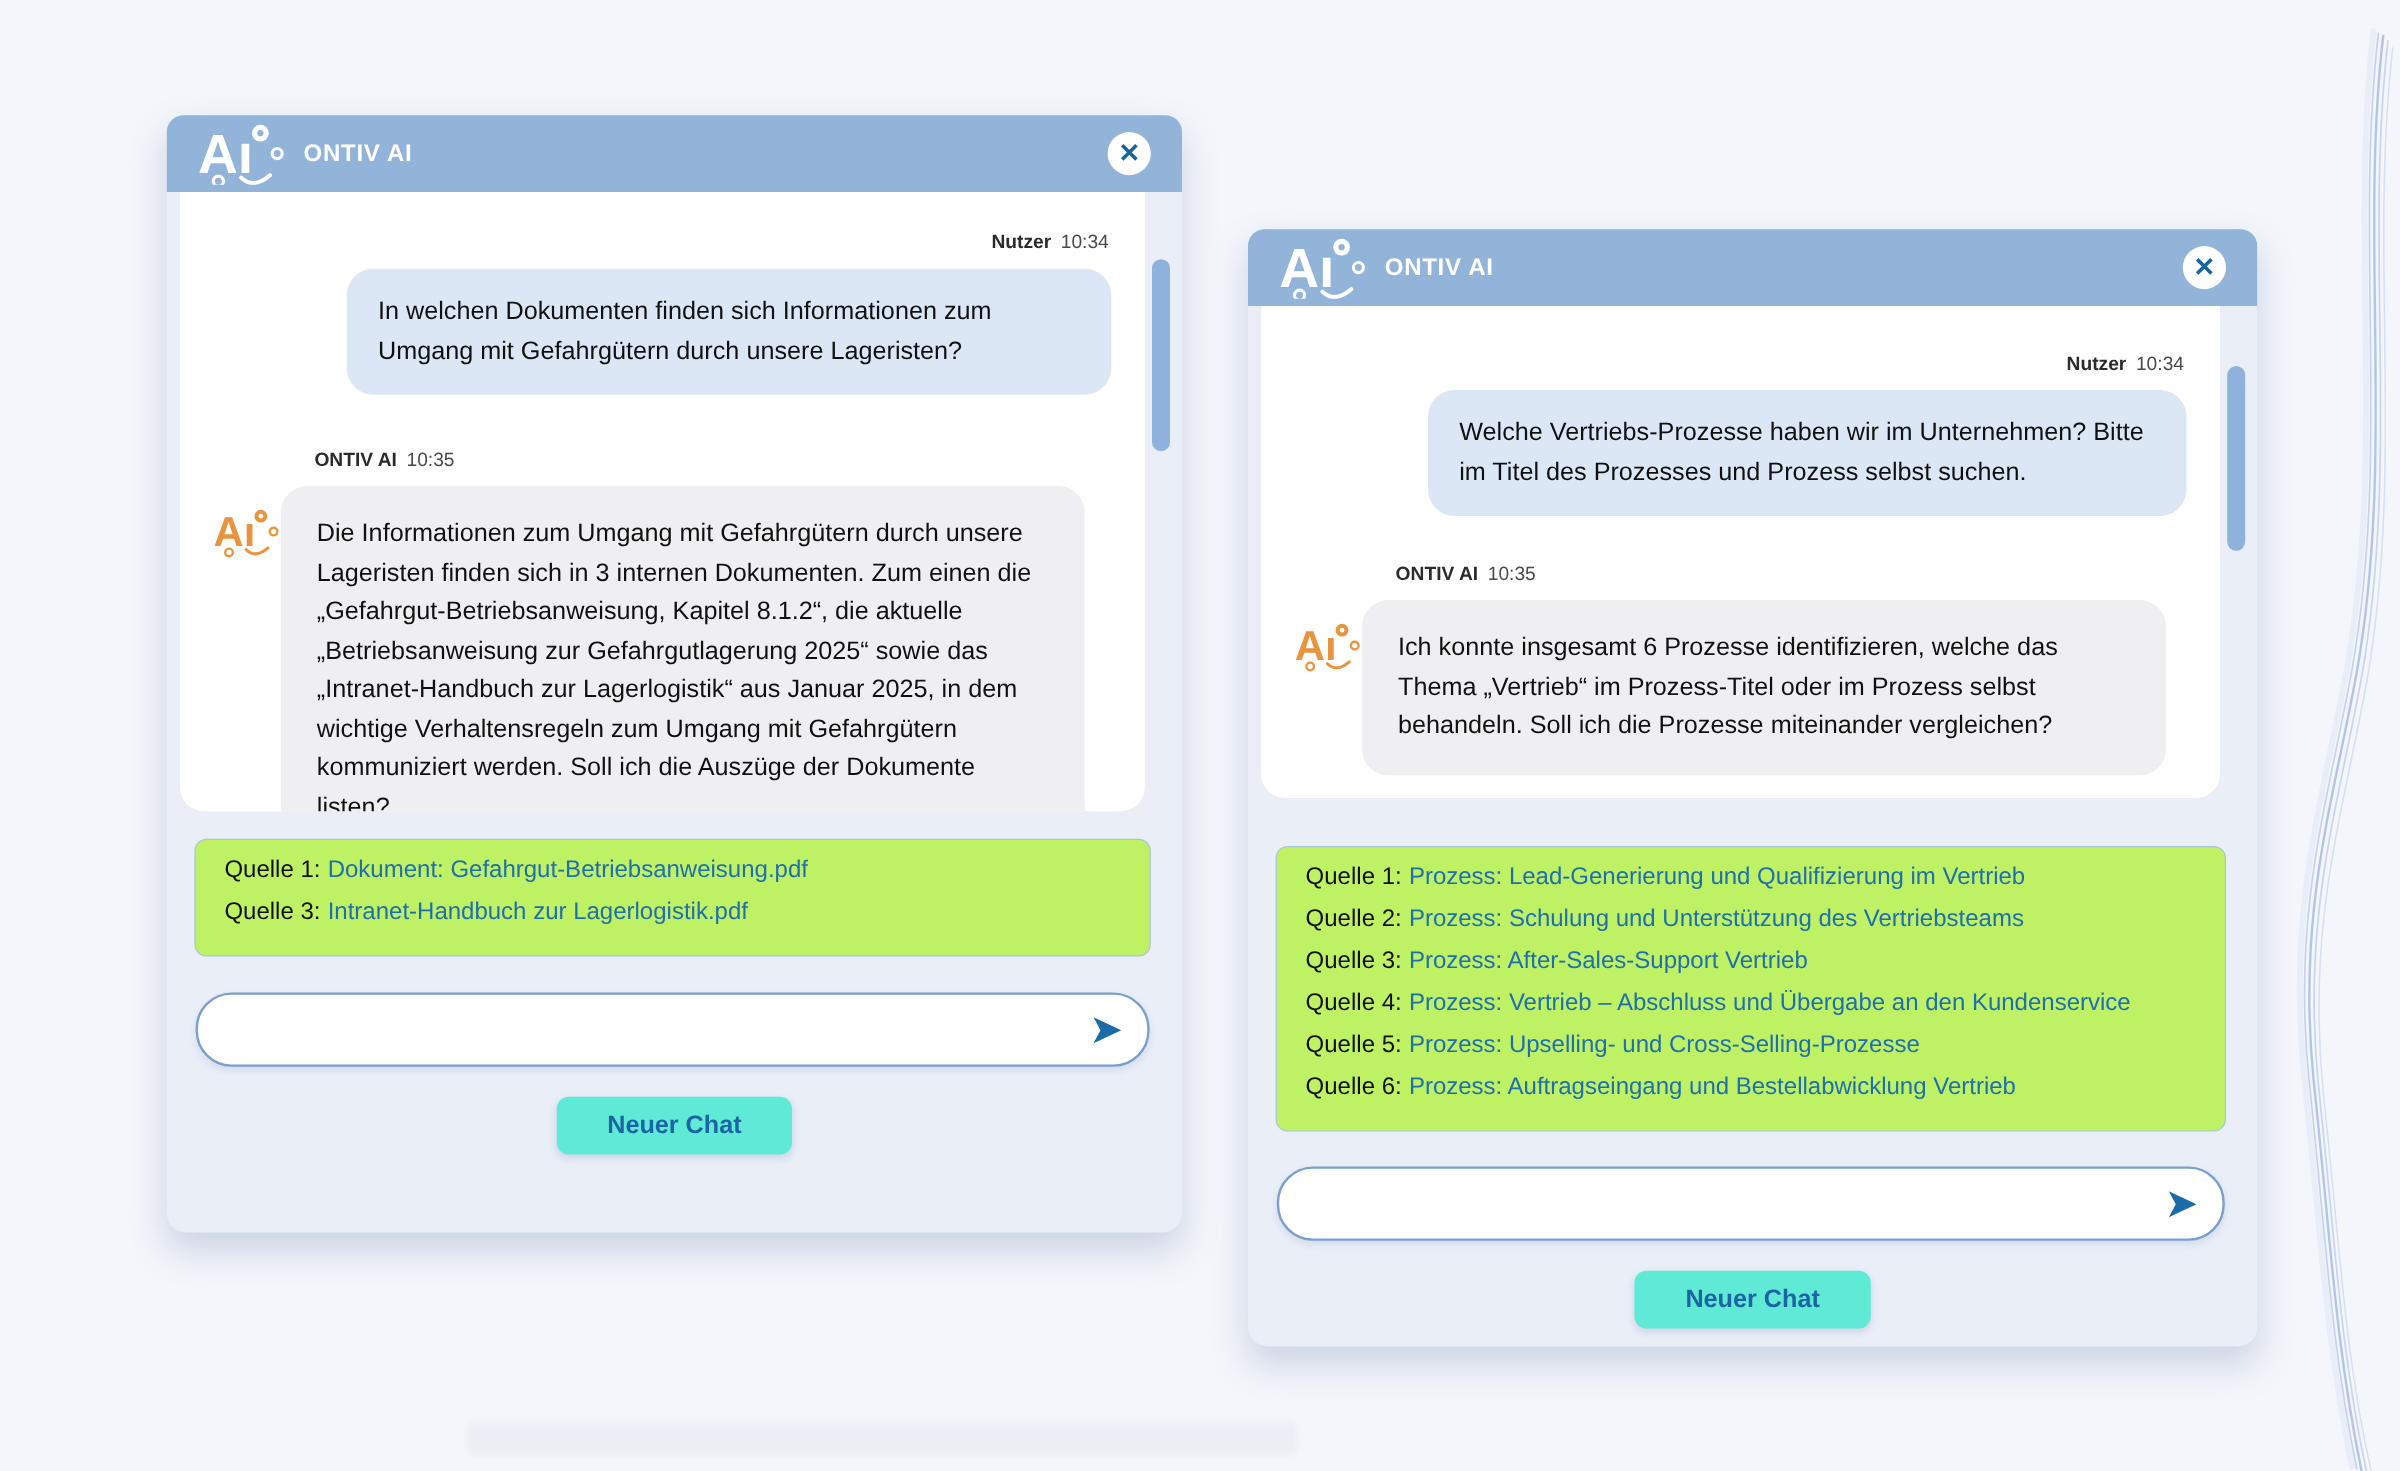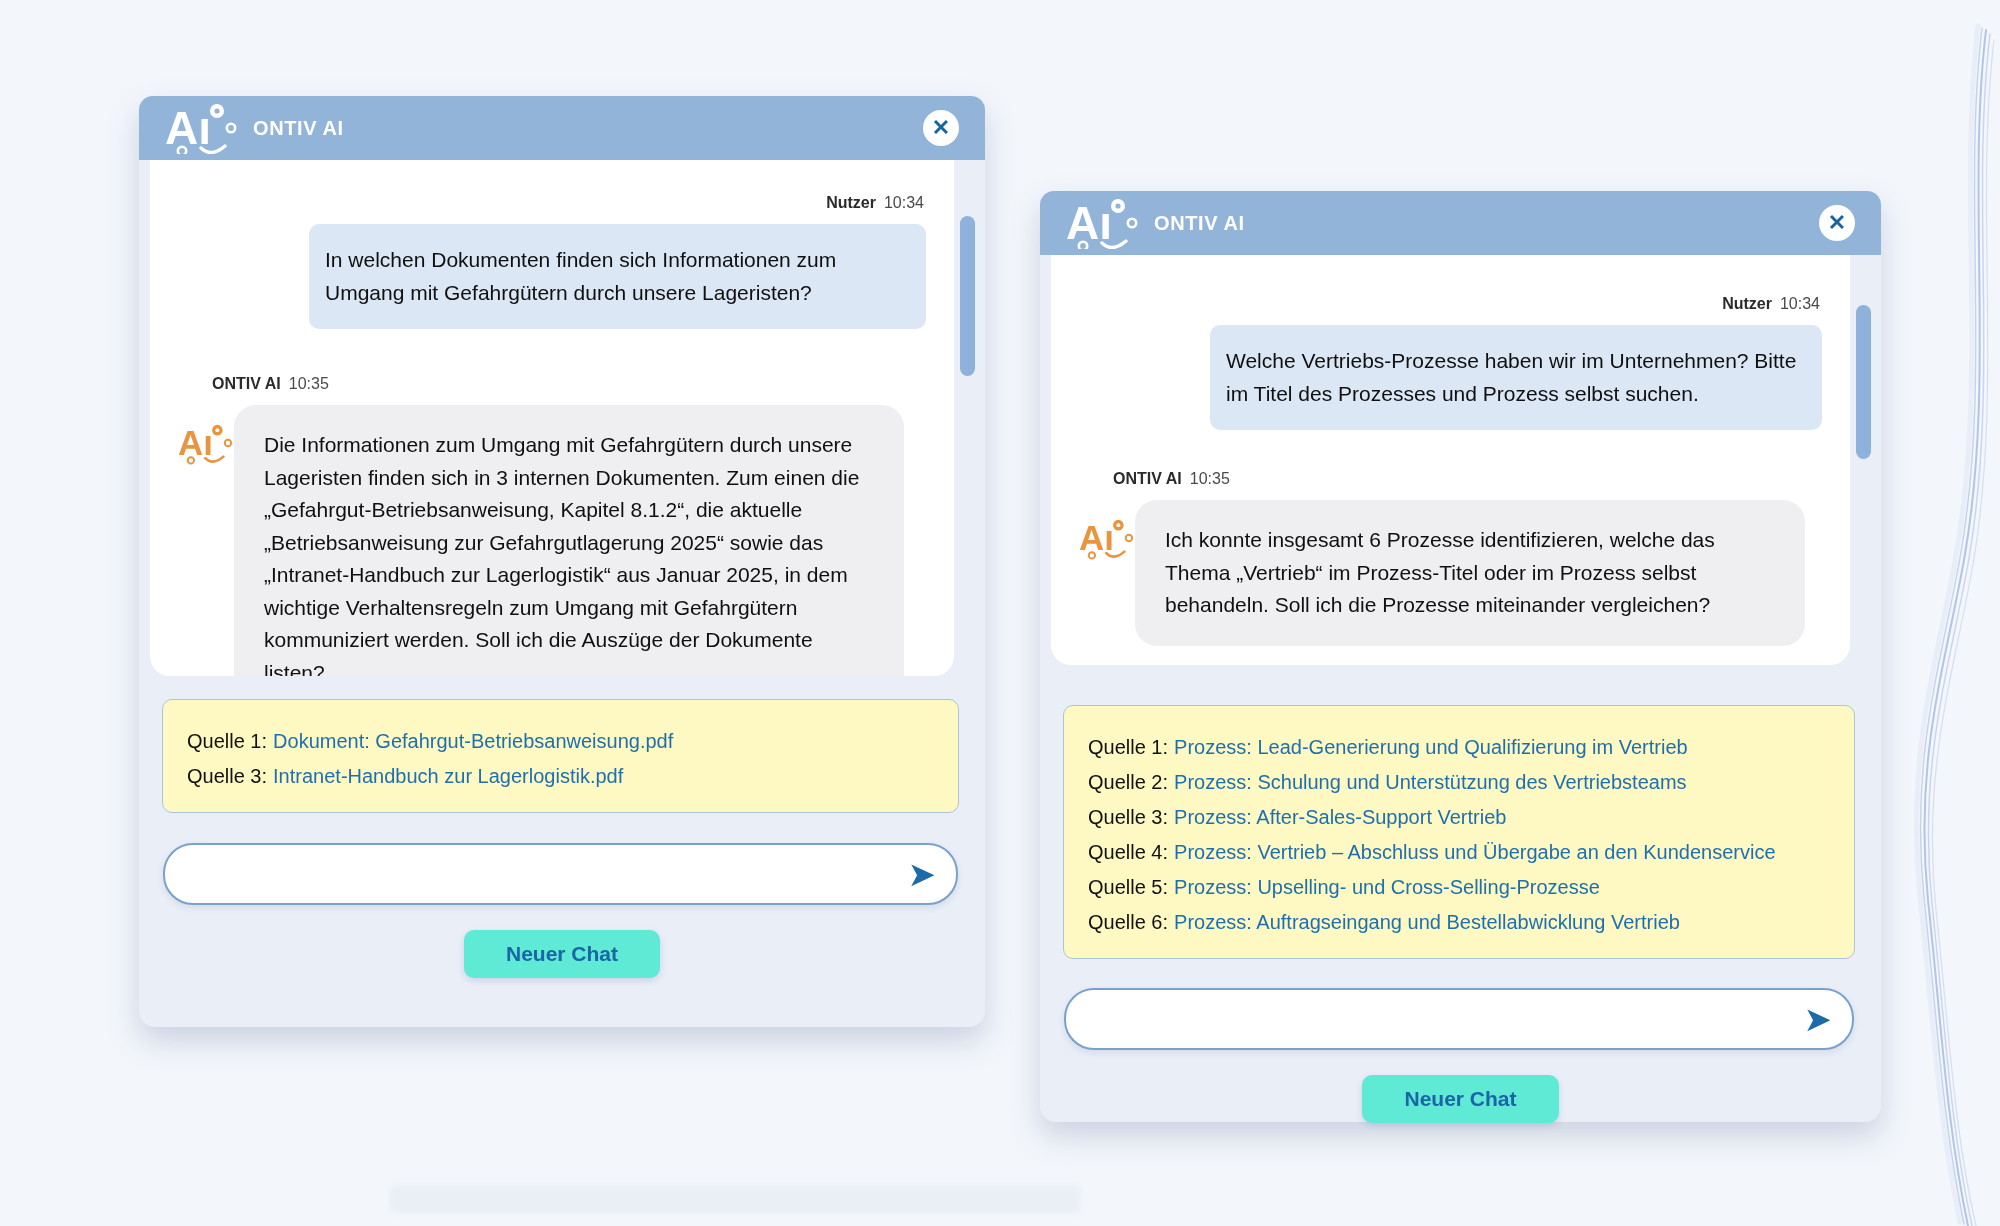--- a/index.html
+++ b/index.html
@@ -55,45 +55,45 @@
   }
   .scroll-track{width:26px;position:relative;flex:none;}
   .scroll-thumb{
     position:absolute;right:5px;width:15px;background:#8fb2dc;border-radius:8px;
   }
   .panel-left .scroll-thumb{top:56px;height:160px;}
   .panel-right .scroll-thumb{top:50px;height:154px;}
   .meta{font-size:16px;color:#4a4a4a;}
   .meta b{color:#2b2b2b;margin-right:8px;}
   .meta-user{text-align:right;margin:34px 30px 12px 0;}
-  .meta-ai{margin:46px 0 12px 62px;}
+  .meta-ai{margin:46px 0 12px 112px;}
   .panel-right .meta-user{margin-top:40px;}
   .panel-right .meta-ai{margin-top:40px;}
   .bubble{
     font-size:21px;line-height:1.55;color:#101010;
-    border-radius:10px;padding:20px 16px;
+    border-radius:22px;padding:20px 26px;
   }
   .bubble-user{
     background:#dbe7f5;
     margin-left:auto;margin-right:28px;
     max-width:585px;
   }
   .panel-right .bubble-user{max-width:580px;}
   .ai-row{display:flex;margin-left:28px;}
   .avatar{width:56px;height:44px;color:#e9943e;margin-top:16px;flex:none;}
   .bubble-ai{
     background:#efeff1;border-radius:22px;
     margin-left:0px;max-width:610px;padding:24px 30px;
   }
   
   .sources{
-    background:#fef9c3;
+    background:#bef264;
     border:1px solid #a9c4df;border-radius:10px;
     margin:0 26px 0 23px;
-    padding:24px 24px 18px 24px;
+    padding:8px 24px 18px 24px;
     font-size:20px;line-height:35px;
   }
   .panel-left .sources{margin-top:23px;}
   .panel-right .sources{margin-top:40px;}
   .source-label{color:#111;}
   .source-link{color:#1e6fad;text-decoration:none;margin-left:6px;cursor:pointer;}
   
   .input-row{
     margin:30px 27px 0 24px;height:58px;
     background:#ffffff;border:2px solid #7aa0cc;border-radius:30px;

